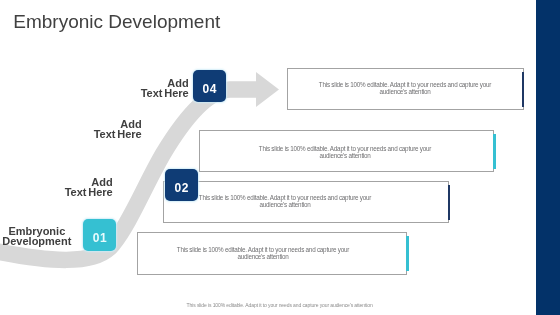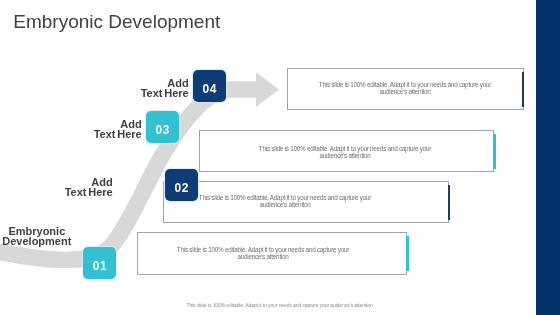--- a/index.html
+++ b/index.html
@@ -62,23 +62,20 @@
   </div>
 
   <div class="tbox" style="left:198.5px;top:130.3px;width:295.5px;height:42.1px;"></div>
   <div class="btext" style="left:255px;top:144.7px;width:180px;">This  slide is 100% editable. Adapt it to your needs and capture your
 audience's attention</div>
   <div class="vbar" style="left:492.9px;top:133.9px;height:35px;background:#35c0d2;"></div>
   <div class="blabel" style="left:72px;top:119px;width:69.7px;">
     <div>Add</div>
     <div>Text Here</div>
   </div>
-  <div class="badge cyan" style="left:146px;top:111px;">
-    <span>03</span>
-  </div>
 
   <div class="tbox" style="left:162.8px;top:181.2px;width:286.5px;height:41.8px;"></div>
   <div class="btext" style="left:195px;top:194.4px;width:180px;">This slide is 100% editable.  Adapt it to your needs and capture your
 audience's attention</div>
   <div class="vbar" style="left:447.5px;top:184.6px;height:35px;background:#1f3864;"></div>
   <div class="blabel" style="left:43px;top:176.5px;width:69.7px;">
     <div>Add</div>
     <div>Text Here</div>
   </div>
   <div class="badge dark" style="left:117px;top:168.5px;margin-left:48px;">
@@ -86,19 +83,19 @@
   </div>
 
   <div class="tbox" style="left:137.1px;top:232.2px;width:270.3px;height:42.6px;"></div>
   <div class="btext" style="left:173px;top:246.3px;width:180px;">This slide is 100% editable. Adapt it to your needs and capture your
 audience's attention</div>
   <div class="vbar" style="left:406.3px;top:236px;height:35px;background:#35c0d2;"></div>
   <div class="blabel" style="left:2px;top:225.7px;width:69.7px;text-align:center;">
     <div>Embryonic</div>
     <div>Development</div>
   </div>
-  <div class="badge cyan" style="left:83.3px;top:219px;margin-top:28px;">
+  <div class="badge cyan" style="left:83.3px;top:219px;">
     <span>01</span>
   </div>
 
   <div class="footer">This slide is 100% editable. Adapt it to your needs and capture your audience's attention</div>
 
 </div>
 
 </body></html>

